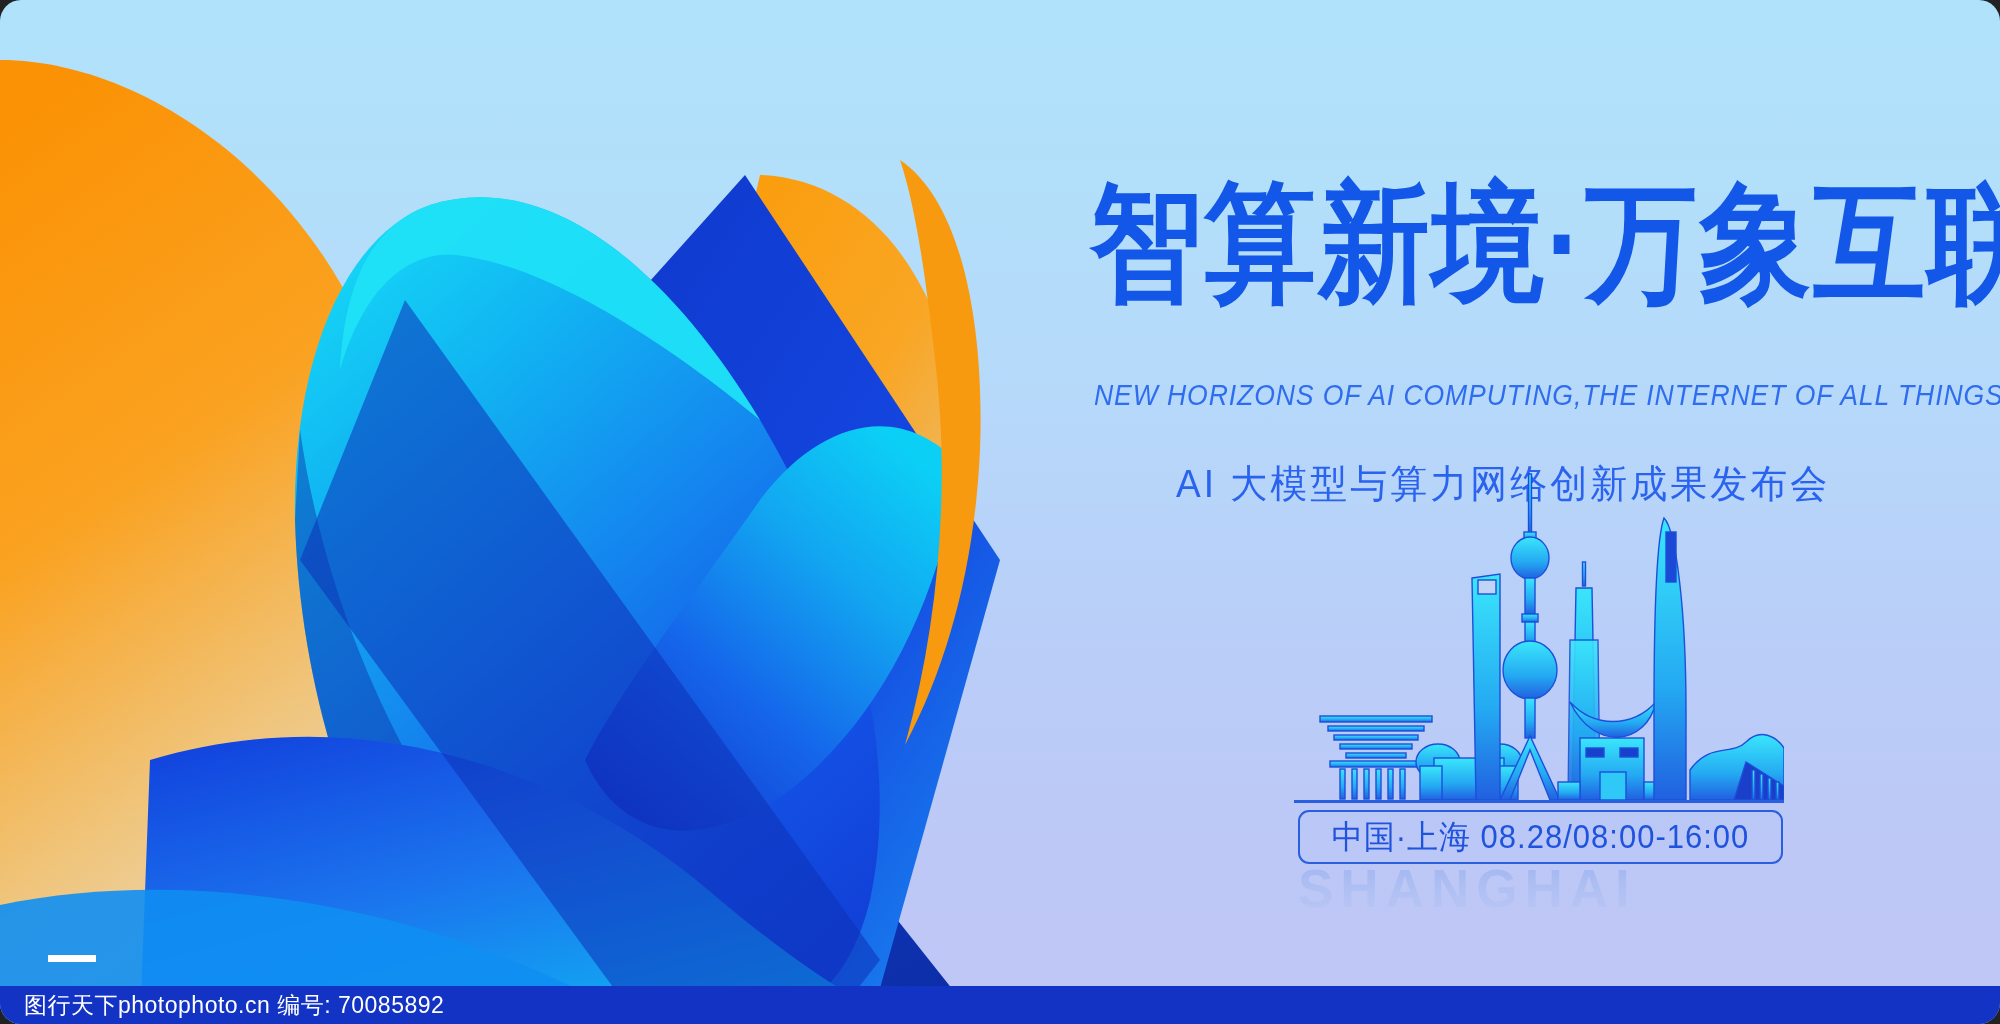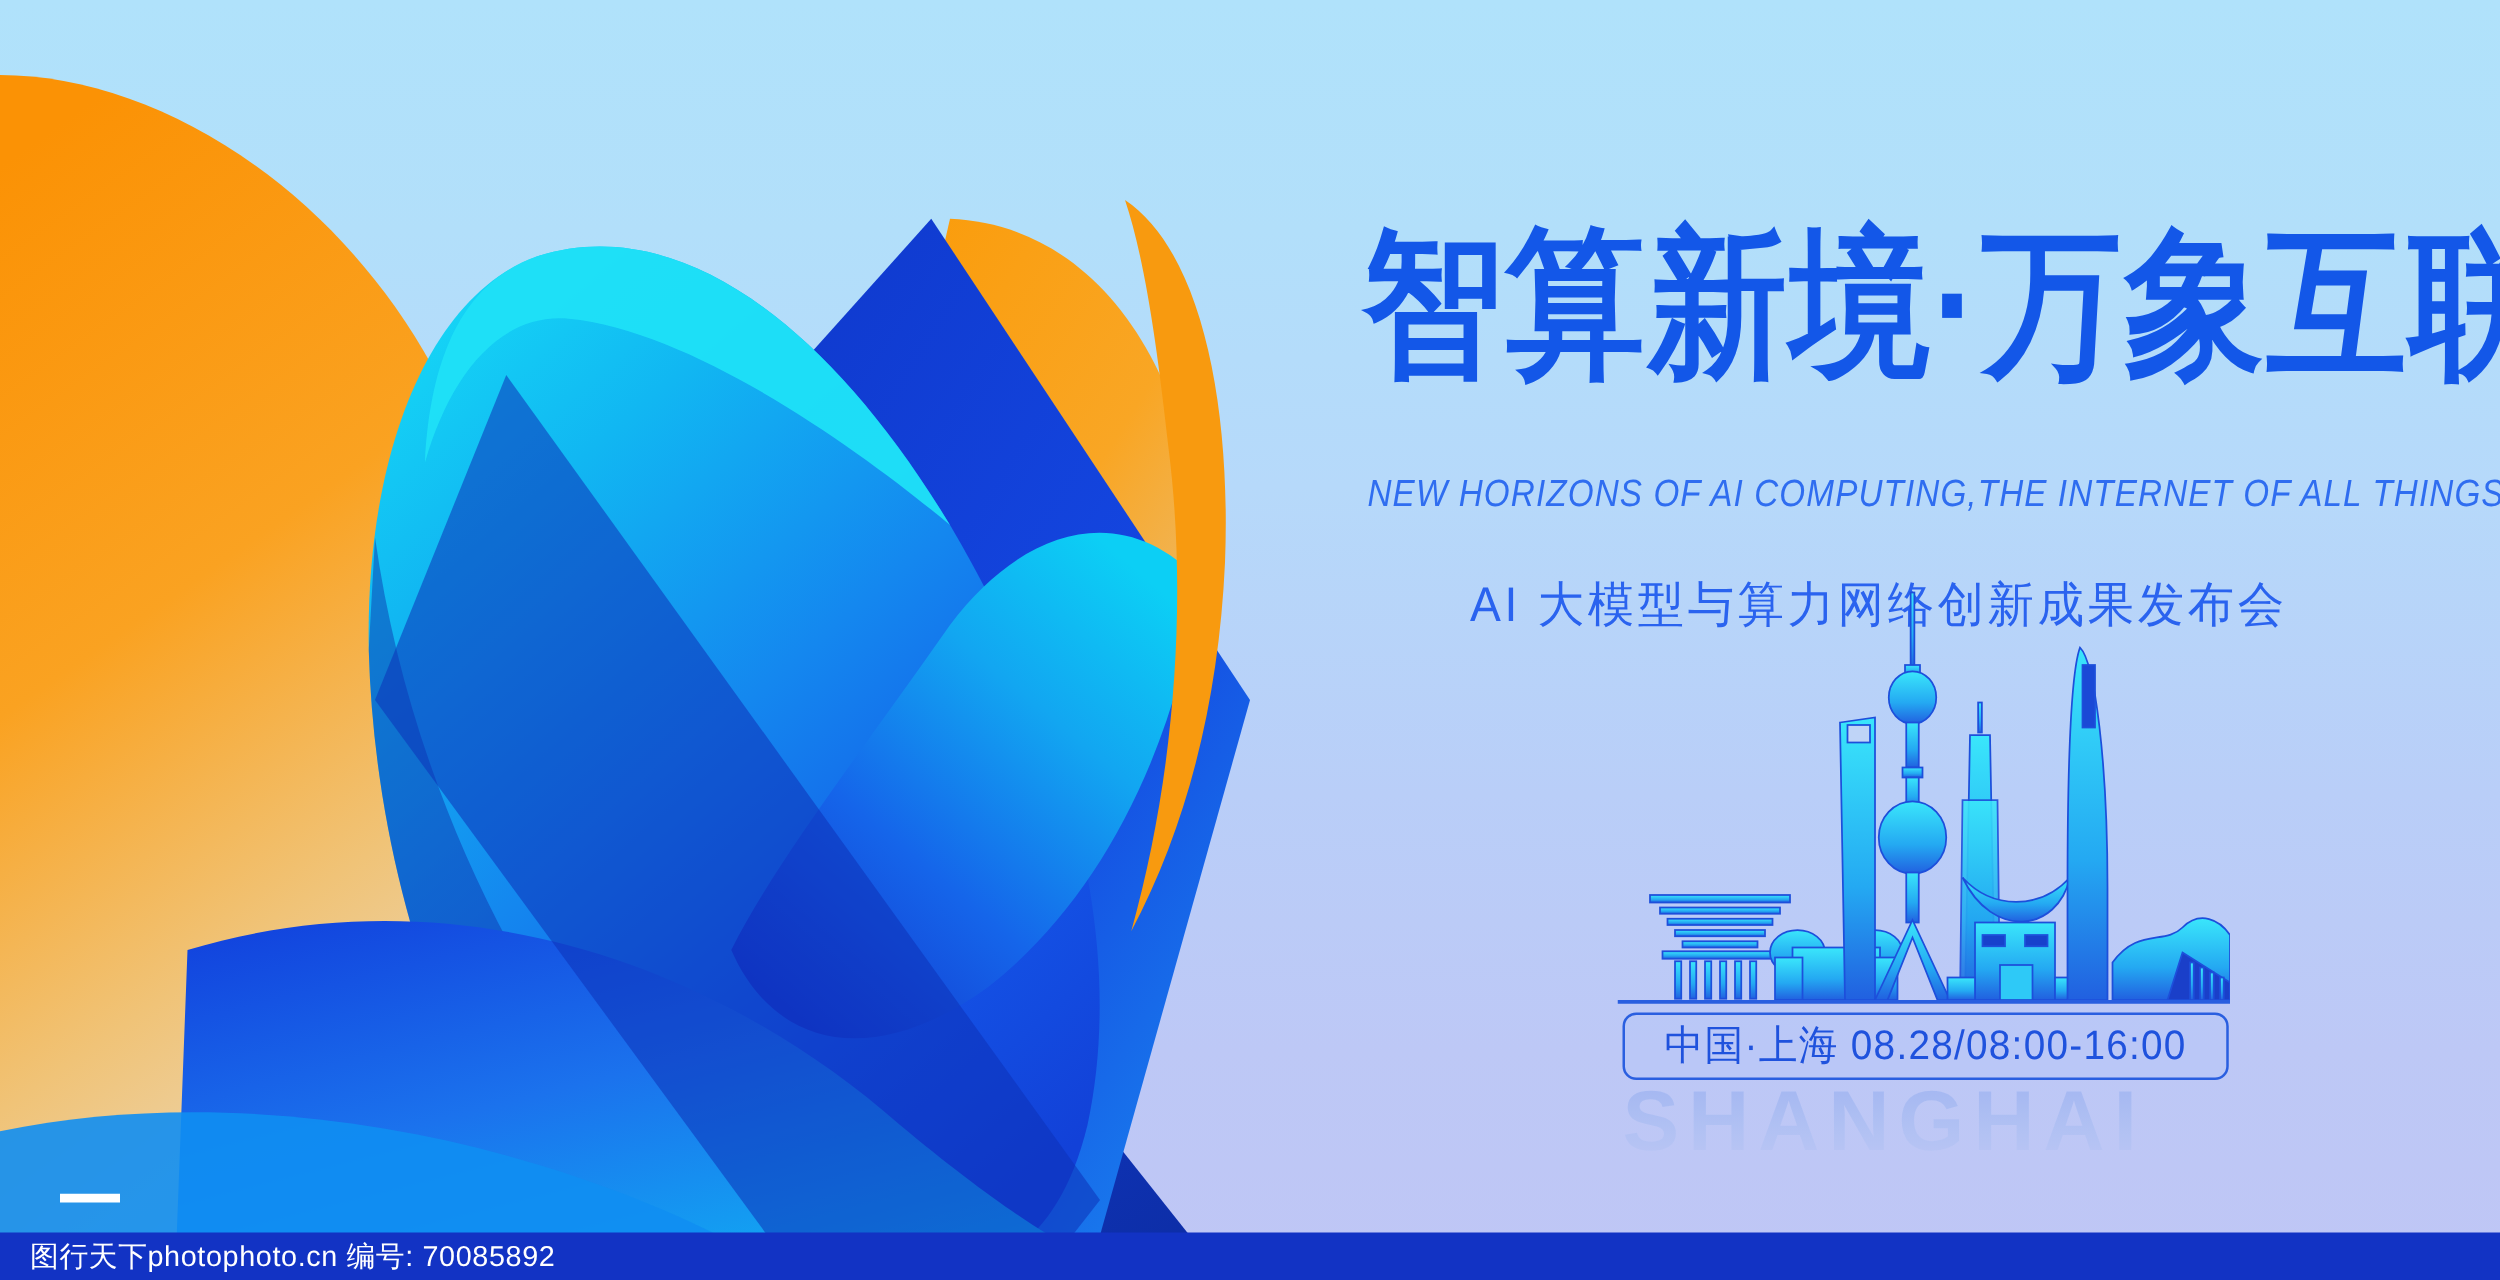--- a/index.html
+++ b/index.html
@@ -1,20 +1,21 @@
 <!DOCTYPE html>
 <html><head>
 <meta charset="utf-8">
 <style>
   html,body{margin:0;padding:0;background:#222;}
   *{box-sizing:border-box;}
   #poster{
     position:relative;width:2000px;height:1024px;overflow:hidden;
     font-family:"Liberation Sans","DejaVu Sans",sans-serif;
     background:linear-gradient(180deg,#b0e2fb 0%,#b2dffa 18%,#b6d9fa 38%,#b9cef8 62%,#bdc8f6 82%,#bfc6f5 100%);
+    border-radius:21px;
   }
 
   
   .art{position:absolute;inset:0;overflow:hidden;}
   .art svg{position:absolute;left:0;top:0;width:2000px;height:1024px;display:block;}
 
   
   .content{position:absolute;left:1090px;top:0;width:900px;height:1024px;}
 
   .title{
@@ -37,21 +38,21 @@
     transform:scaleY(1.05);transform-origin:left top;
   }
 
   
   .skyline{position:absolute;left:204px;top:470px;width:490px;height:350px;}
   .skyline svg{width:100%;height:100%;display:block;}
 
   
   .watermark{
     position:absolute;left:208px;top:858px;width:520px;
-    font-size:68px;font-weight:700;letter-spacing:7px;
+    font-size:53px;font-weight:700;letter-spacing:7px;
     white-space:nowrap;color:#9db2f0;opacity:.62;
     background:linear-gradient(180deg,#8fa9ef 0%,#a9bdf2 55%,#bcc7f5 100%);
     -webkit-background-clip:text;background-clip:text;
     -webkit-text-fill-color:transparent;
   }
 
   
   .badge{
     position:absolute;left:208px;top:810px;width:485px;height:54px;
     border:2px solid #2a5fe0;border-radius:11px;

